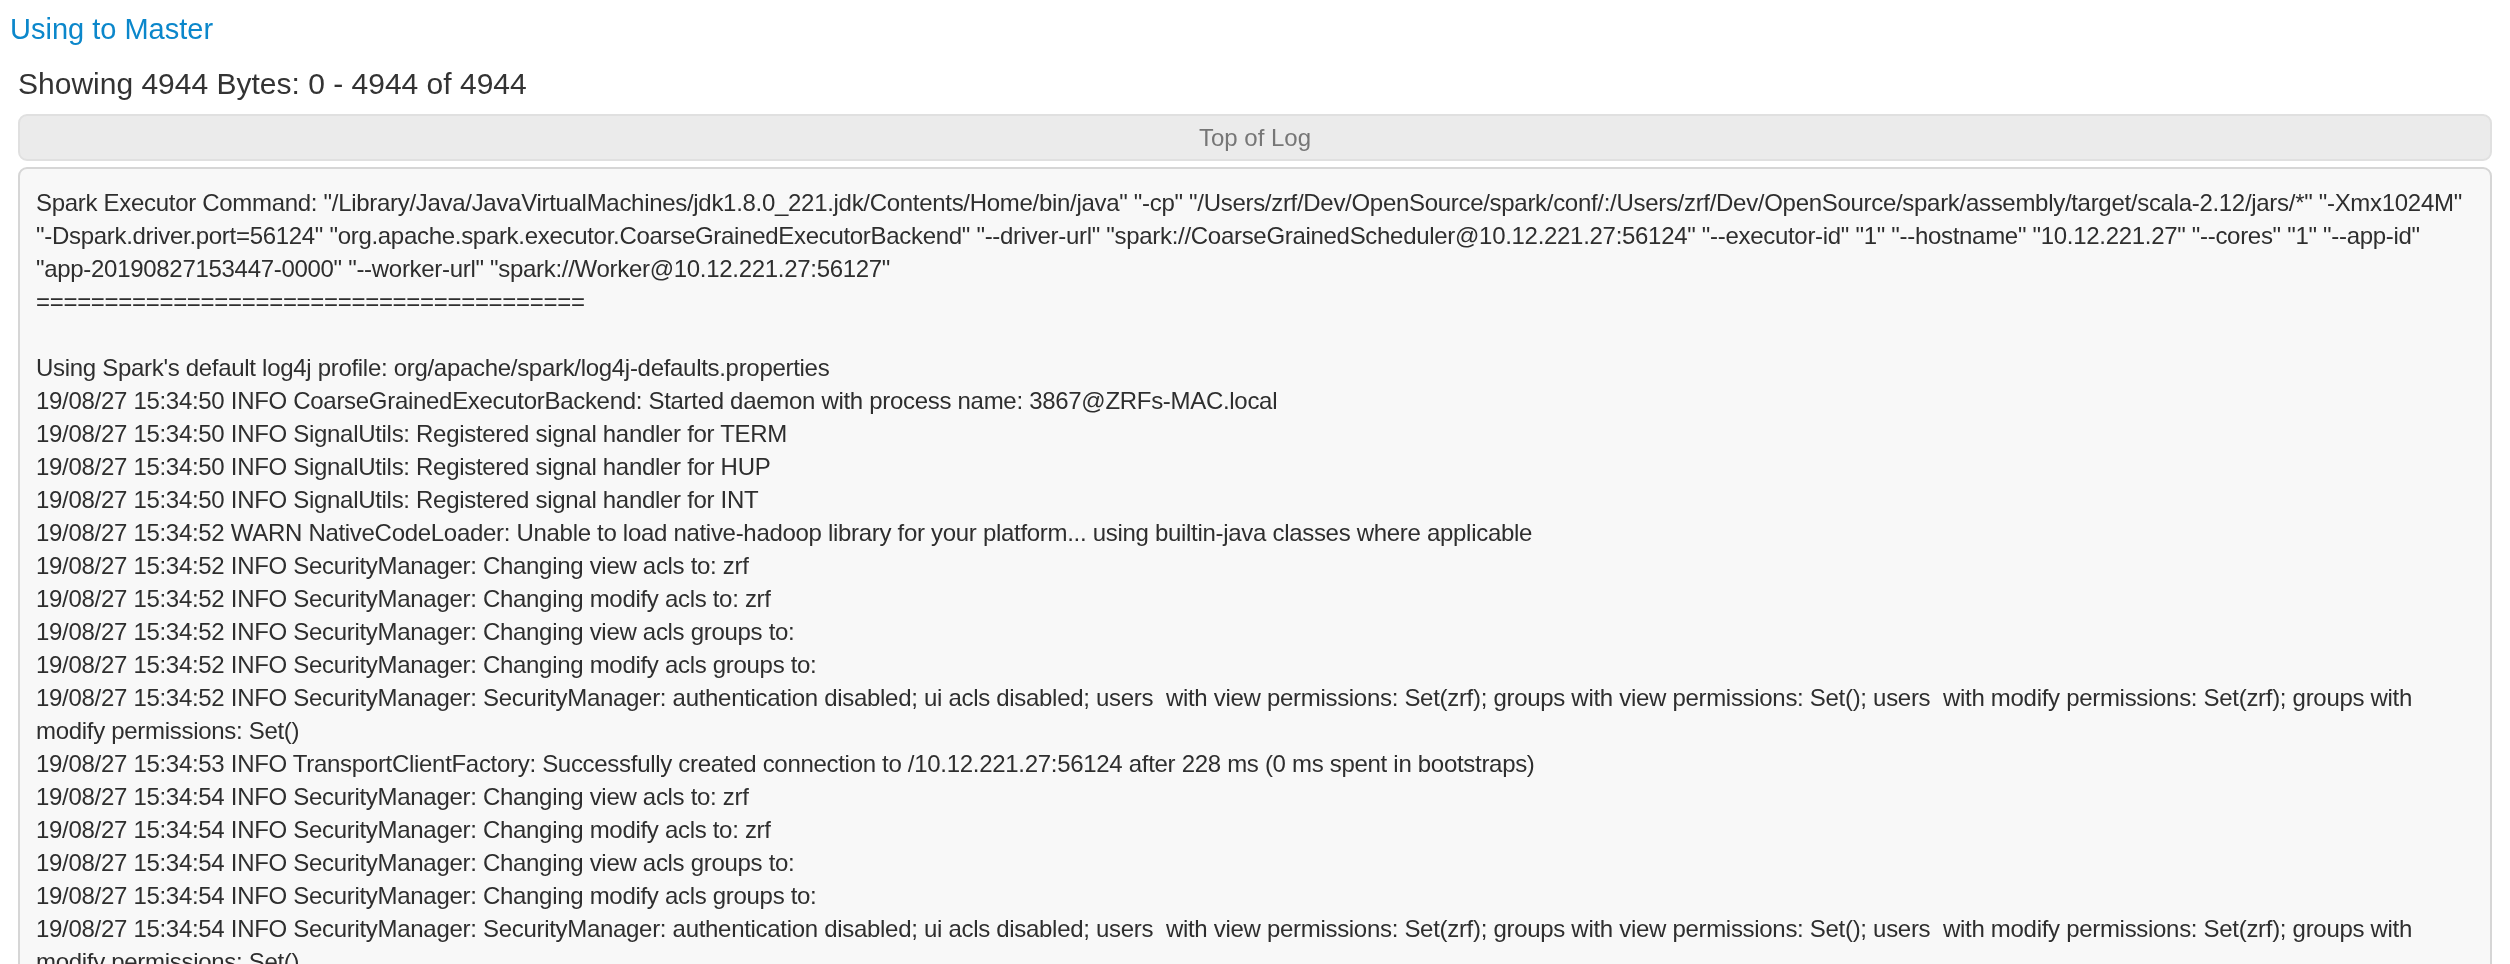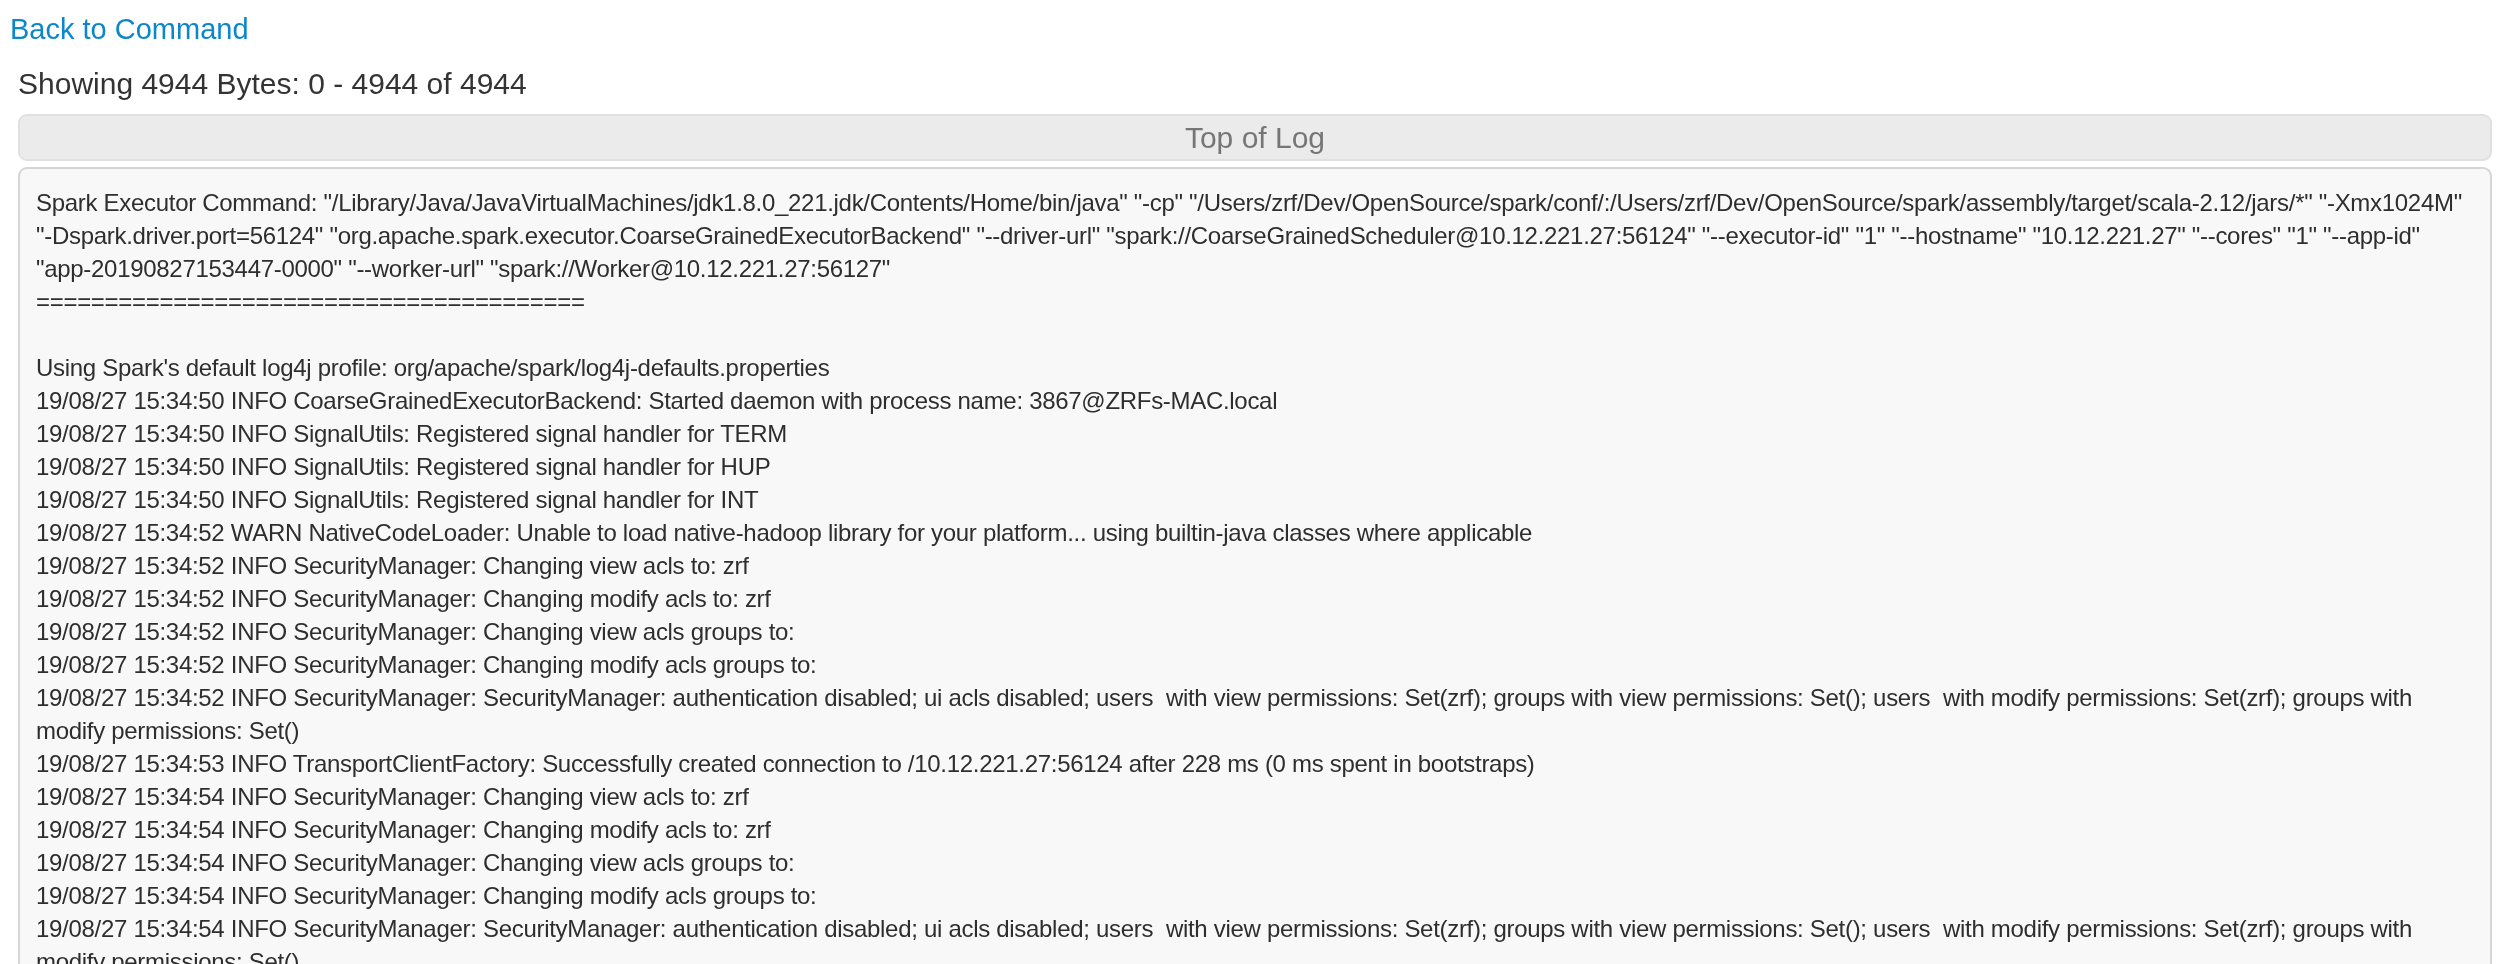--- a/index.html
+++ b/index.html
@@ -36,21 +36,21 @@
   .log-top-bar {
     position: absolute;
     left: 18px;
     top: 114px;
     width: 2474px;
     height: 47px;
     background: #ebebeb;
     border: 2px solid #e0e0e0;
     border-radius: 9px;
     font-family: "Liberation Sans", sans-serif;
-    font-size: 30px;
+    font-size: 24px;
     color: #767676;
     text-align: center;
     display: flex;
     align-items: center;
     justify-content: center;
     cursor: default;
   }
   .log-box {
     position: absolute;
     left: 18px;
@@ -69,21 +69,21 @@
     white-space: pre-wrap;
     overflow-wrap: break-word;
     overflow: hidden;
   }
 </style>
 </head>
 <body>
 
 <div class="page">
 
-  <a class="back-link">Back to Command</a>
+  <a class="back-link">Using to Master</a>
 
   <div class="byte-range">Showing 4944 Bytes: 0 - 4944 of 4944</div>
 
   <button class="log-top-bar">Top of Log</button>
 
   <pre class="log-box">Spark Executor Command: "/Library/Java/JavaVirtualMachines/jdk1.8.0_221.jdk/Contents/Home/bin/java" "-cp" "/Users/zrf/Dev/OpenSource/spark/conf/:/Users/zrf/Dev/OpenSource/spark/assembly/target/scala-2.12/jars/*" "-Xmx1024M" "-Dspark.driver.port=56124" "org.apache.spark.executor.CoarseGrainedExecutorBackend" "--driver-url" "spark://CoarseGrainedScheduler@10.12.221.27:56124" "--executor-id" "1" "--hostname" "10.12.221.27" "--cores" "1" "--app-id" "app-20190827153447-0000" "--worker-url" "spark://Worker@10.12.221.27:56127"
 ========================================
 
 Using Spark's default log4j profile: org/apache/spark/log4j-defaults.properties
 19/08/27 15:34:50 INFO CoarseGrainedExecutorBackend: Started daemon with process name: 3867@ZRFs-MAC.local

